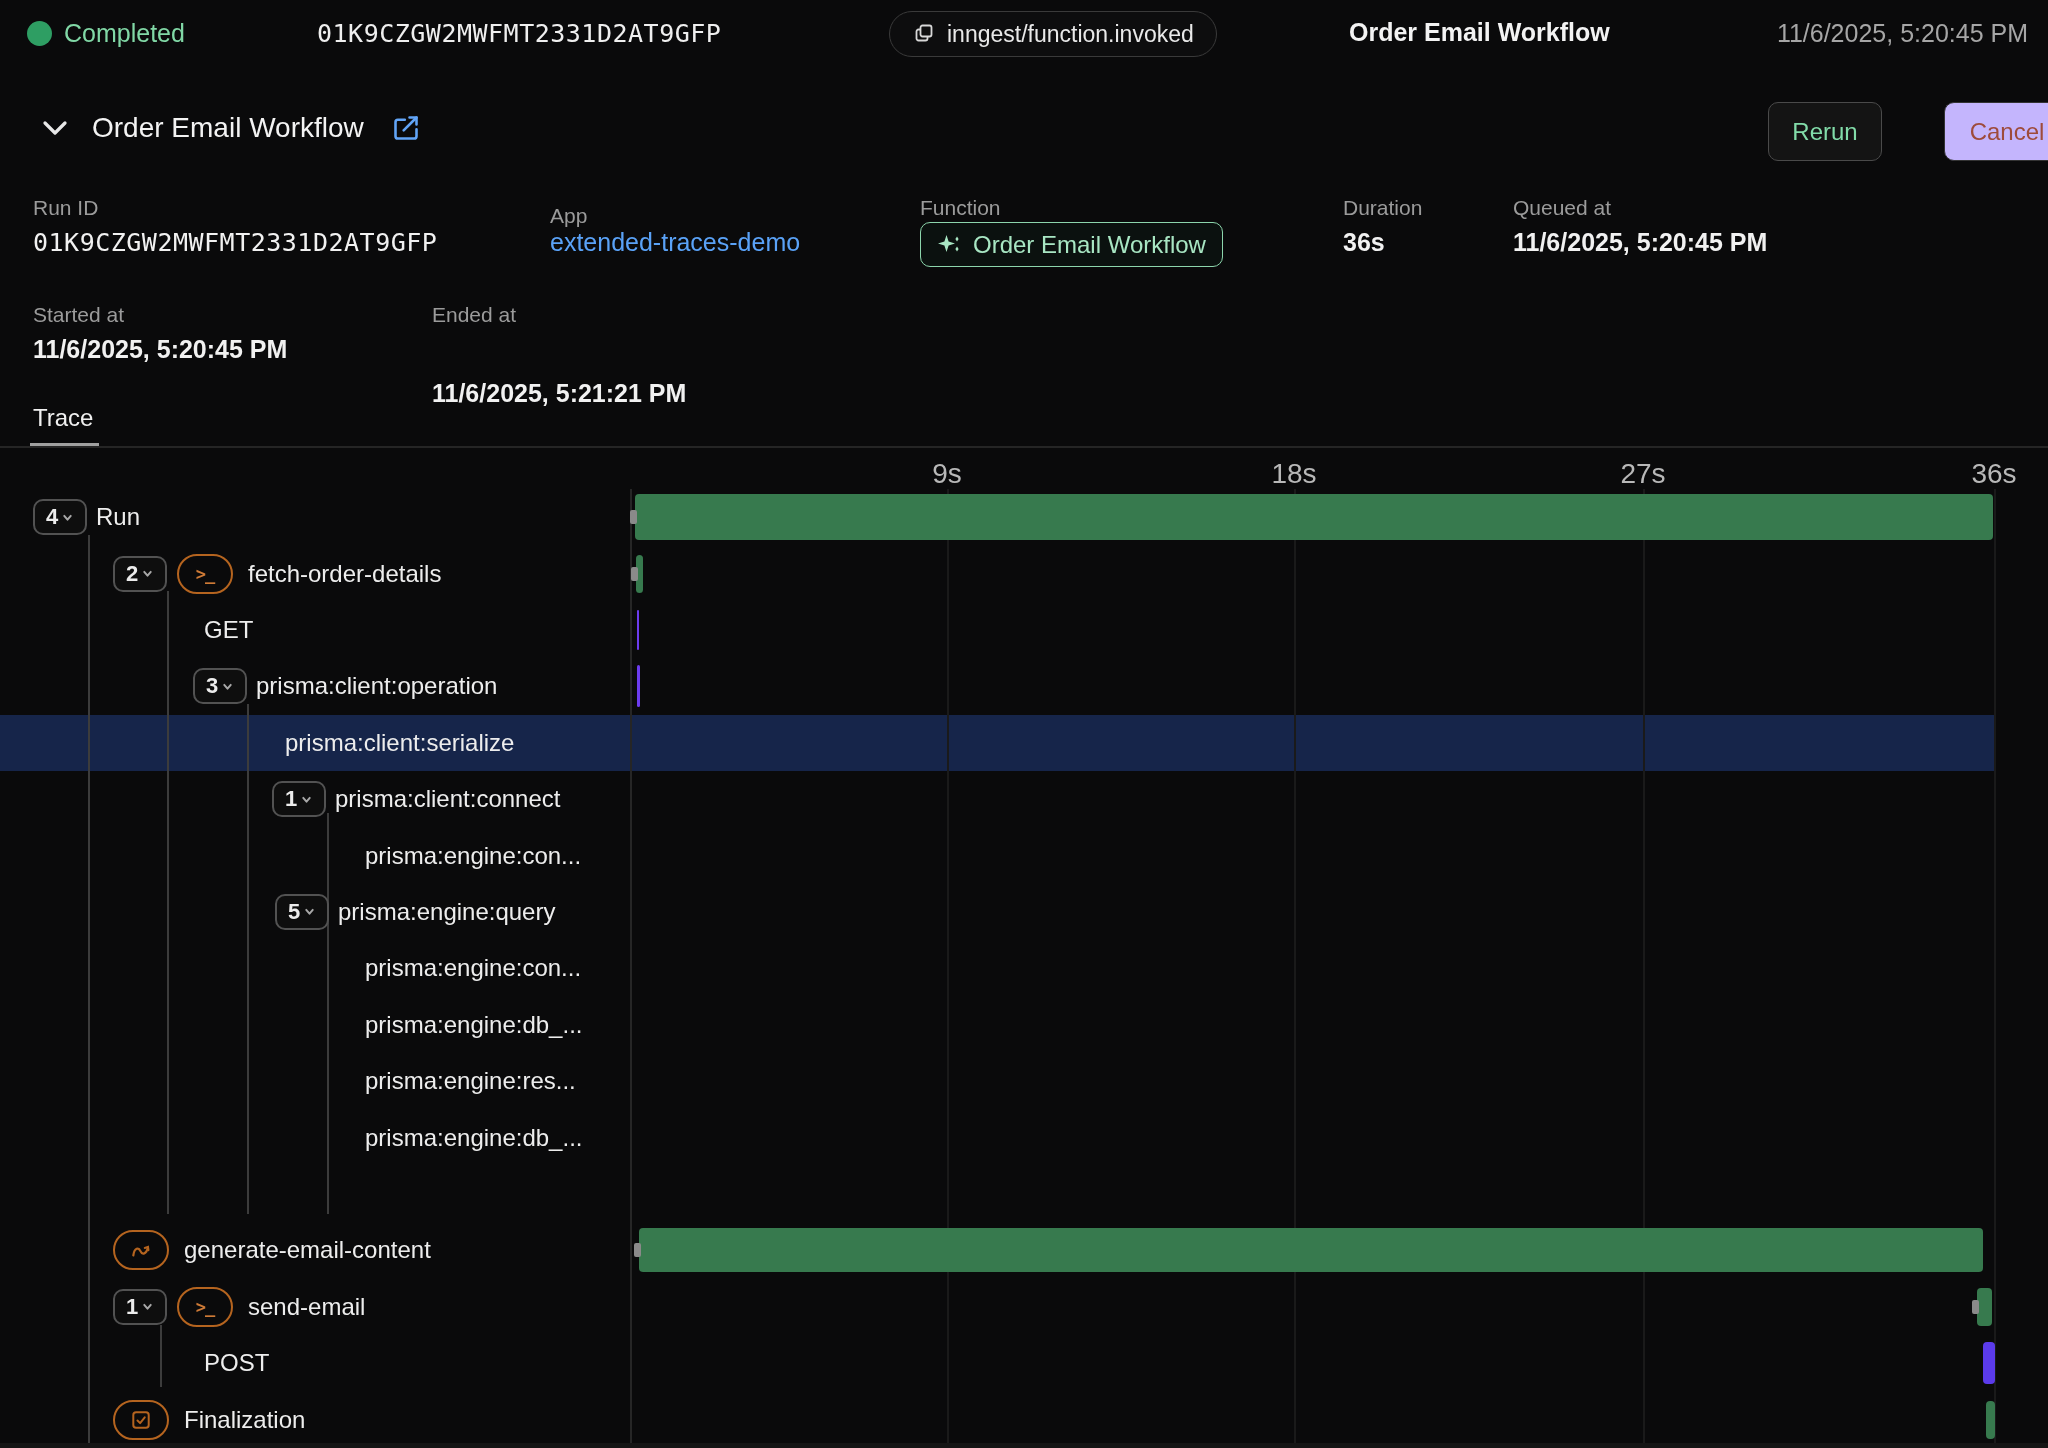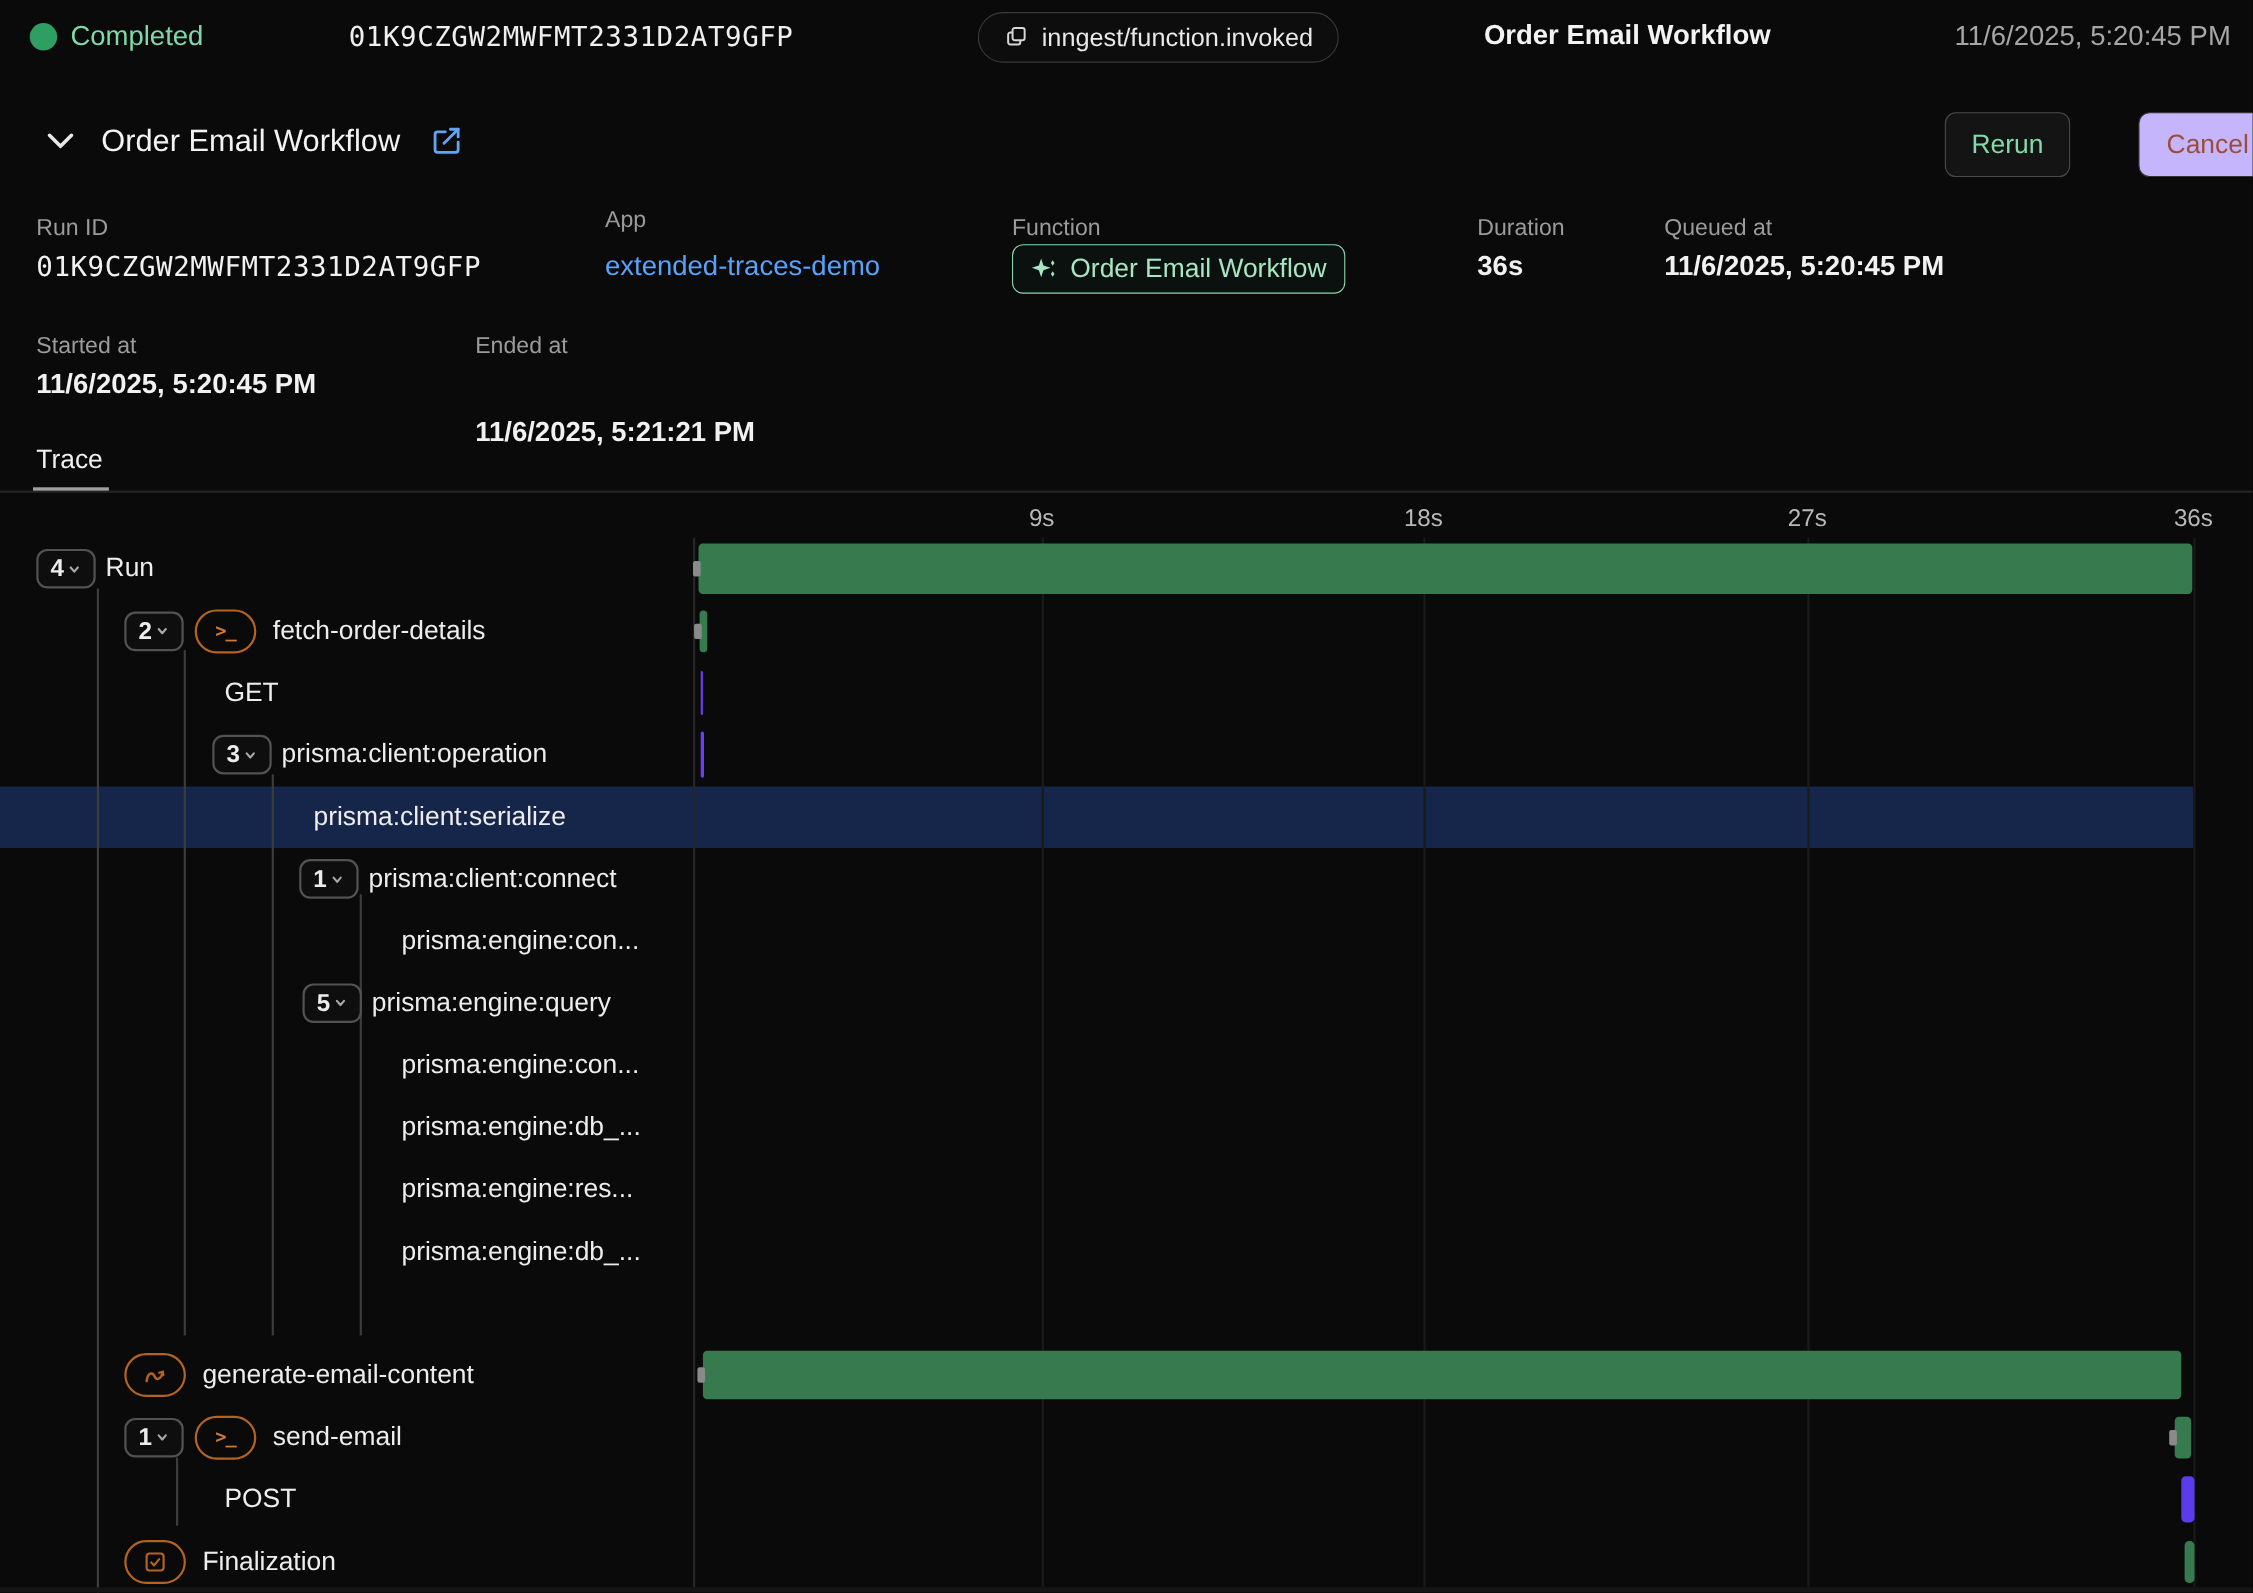--- a/index.html
+++ b/index.html
@@ -45,21 +45,21 @@
     border:1.5px solid var(--fn-border);border-radius:10px;background:rgba(46,158,99,0.05);}
   .fn-badge span{font-size:24px;color:var(--fn-green);}
 
   
   .tab-trace{left:33px;top:404px;font-size:24px;color:#F0F0F0;cursor:pointer;}
   .tab-underline{left:30px;top:443px;width:69px;height:4px;background:#A0A0A0;}
   .tab-border{left:0;top:446px;width:2048px;height:2px;background:#252525;}
 
   
   .trace-section{position:absolute;left:0;top:450px;width:2048px;height:998px;}
-  .tick-label{position:absolute;top:8px;transform:translateX(-50%);font-size:22px;color:#B8B8B8;z-index:1;}
+  .tick-label{position:absolute;top:8px;transform:translateX(-50%);font-size:28px;color:#B8B8B8;z-index:1;}
   .gridline{position:absolute;top:39px;bottom:5px;width:2px;z-index:1;background:var(--grid);}
   .pane-border{position:absolute;left:630px;top:39px;bottom:5px;width:2px;z-index:2;background:var(--pane-border);}
   .trace-rows{position:absolute;left:0;right:0;top:39px;bottom:0;overflow:hidden;}
   .trow{position:absolute;left:0;width:2048px;height:56.4px;display:flex;align-items:center;}
   .trow.hl::before{content:'';position:absolute;left:0;top:0;height:100%;width:1994px;
     background:var(--highlight-navy);z-index:0;}
   .trow-left{position:relative;z-index:3;display:flex;align-items:center;}
   .cbadge{display:inline-flex;align-items:center;justify-content:center;gap:3px;min-width:54px;height:36px;
     border:2px solid #525252;border-radius:10px;background:#0E0E0E;color:#ECECEC;
     font-weight:600;font-size:22px;padding:0 7px;}
@@ -109,21 +109,21 @@
       <polyline points="15 3 21 3 21 9"></polyline>
       <line x1="10" y1="14" x2="21" y2="3"></line>
     </svg>
   </div>
   <button class="btn btn-rerun">Rerun</button>
   <button class="btn btn-cancel">Cancel</button>
 
   <div class="abs meta-label" style="left:33px;top:196px;">Run ID</div>
   <div class="abs meta-value meta-mono" style="left:33px;top:228px;">01K9CZGW2MWFMT2331D2AT9GFP</div>
 
-  <div class="abs meta-label" style="left:550px;top:188px;">App</div>
+  <div class="abs meta-label" style="left:550px;top:204px;">App</div>
   <div class="abs meta-value meta-link" style="left:550px;top:228px;">extended-traces-demo</div>
 
   <div class="abs meta-label" style="left:920px;top:196px;">Function</div>
   <div class="abs fn-badge">
     <span style="display:inline-flex;">
       <svg width="26" height="26" viewBox="0 0 26 26" fill="#A8E6C3">
         <path d="M9.5 3 L11.6 9.4 L18 11.5 L11.6 13.6 L9.5 20 L7.4 13.6 L1 11.5 L7.4 9.4 Z"></path>
         <path d="M20 4.5 L21.6 7 L20 9.5 L18.4 7 Z"></path>
         <path d="M20 14.5 L21.6 17 L20 19.5 L18.4 17 Z"></path>
       </svg>

